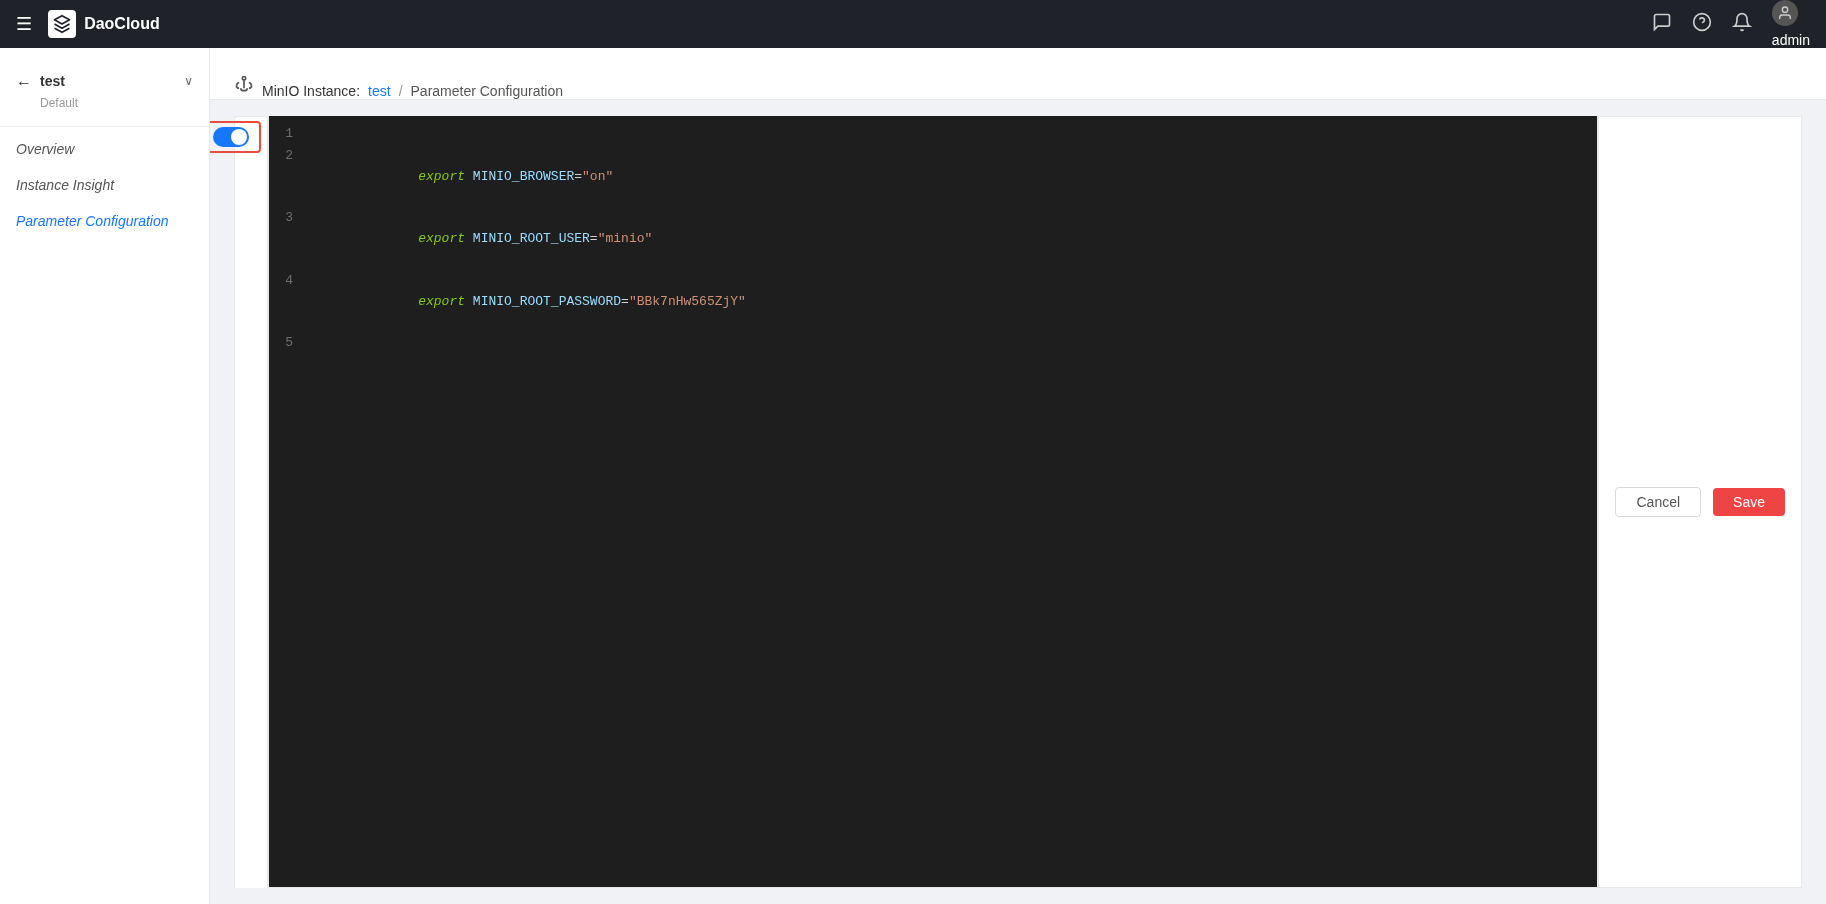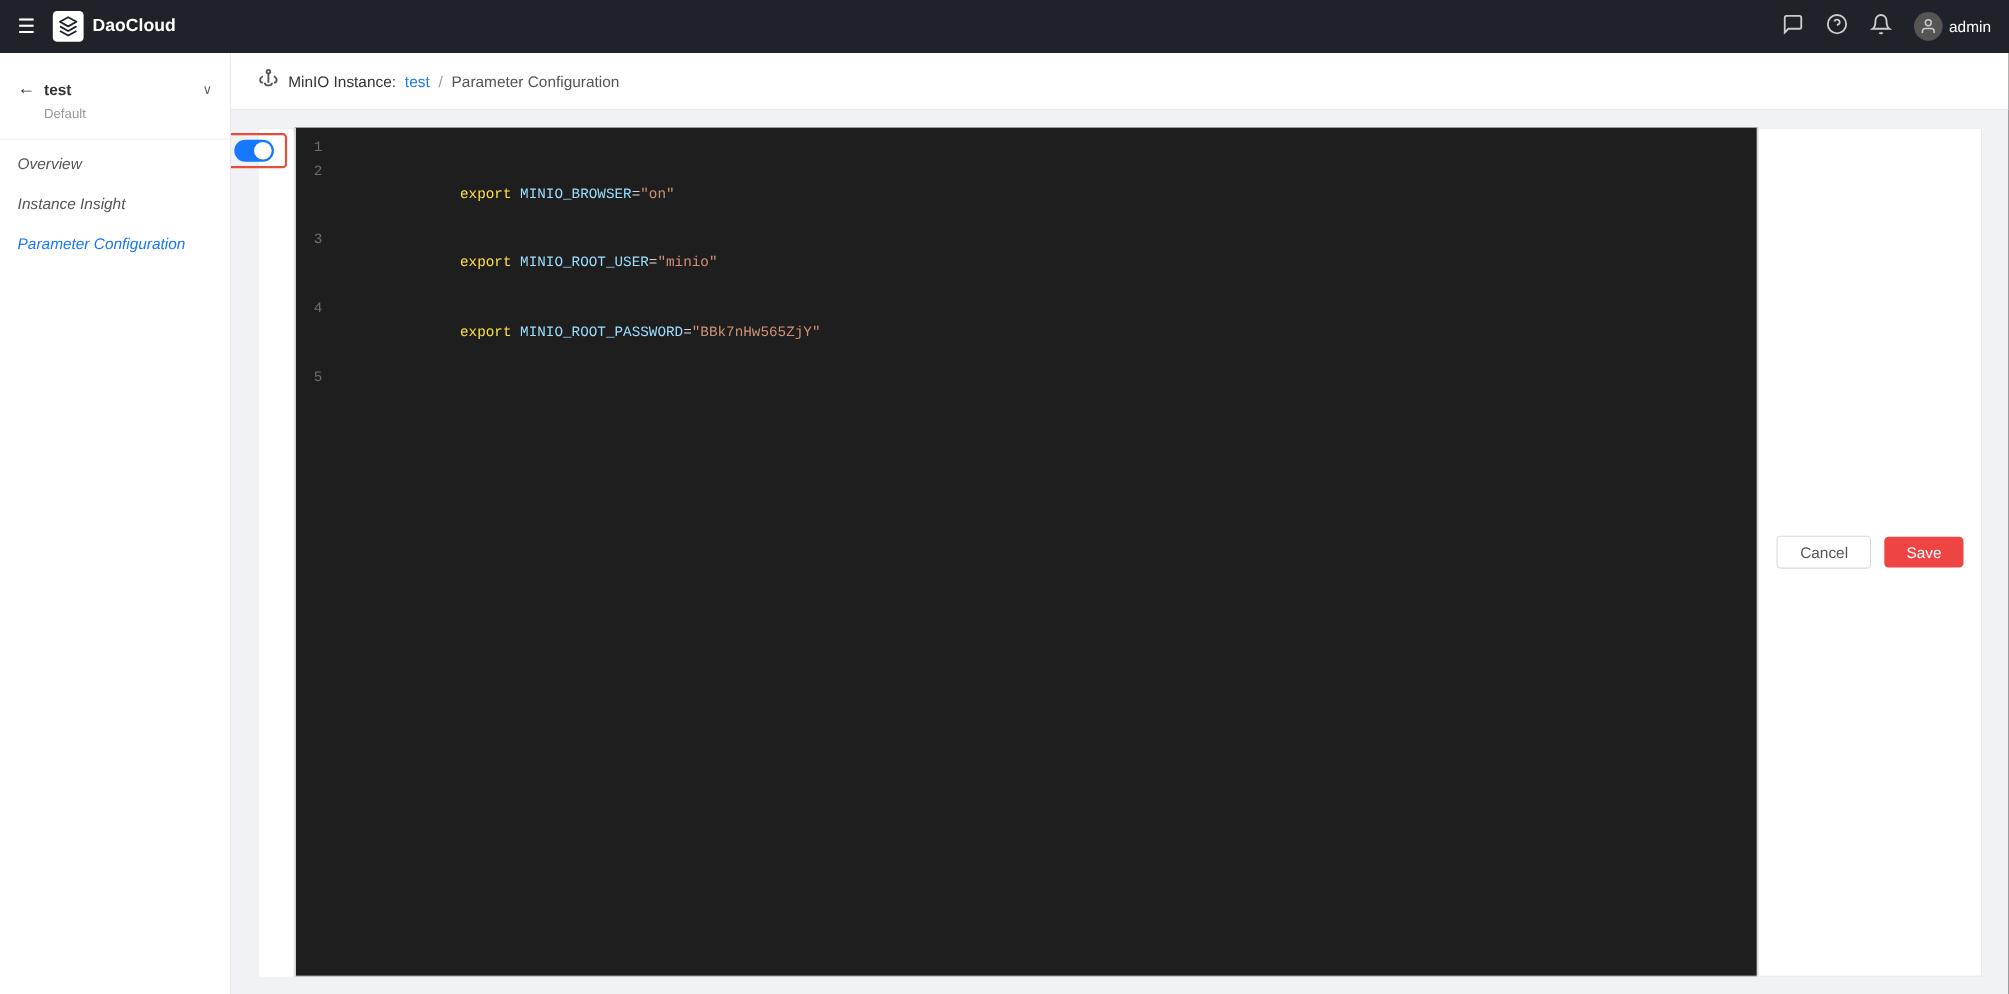--- a/index.html
+++ b/index.html
@@ -17,21 +17,21 @@
       top: 0; left: 0; right: 0;
       z-index: 100;
     }
     .topnav-left { display: flex; align-items: center; gap: 16px; }
     .topnav-right { display: flex; align-items: center; gap: 20px; }
     .hamburger { color: #fff; cursor: pointer; font-size: 18px; }
     .logo { display: flex; align-items: center; gap: 8px; color: #fff; font-size: 16px; font-weight: 600; justify-content: space-between; }
     .logo-icon { width: 28px; height: 28px; background: #fff; border-radius: 4px; display: flex; align-items: center; justify-content: center; }
     .logo-icon svg { width: 20px; height: 20px; }
     .nav-icon { color: #ccc; font-size: 18px; cursor: pointer; }
-    .admin-user { display: flex; align-items: center; gap: 6px; color: #fff; cursor: pointer; font-size: 14px; }
+    .admin-user { display: flex; gap: 6px; color: #fff; cursor: pointer; font-size: 14px; flex-direction: column; }
     .avatar-circle { width: 26px; height: 26px; border-radius: 50%; background: #555; display: flex; align-items: center; justify-content: center; color: #fff; font-size: 14px; }
 
     
     .layout { display: flex; margin-top: 48px; height: calc(904px - 48px); }
 
     
     .sidebar {
       width: 210px;
       background: #fff;
       border-right: 1px solid #e8e8e8;
@@ -78,21 +78,21 @@
       overflow: hidden;
     }
 
     
     .breadcrumb-bar {
       background: #fff;
       border-bottom: 1px solid #e8e8e8;
       padding: 0 24px;
       height: 52px;
       display: flex;
-      align-items: center;
+      align-items: flex-end;
       gap: 8px;
     }
     .breadcrumb-icon { color: #555; font-size: 18px; }
     .breadcrumb-label { font-size: 14px; color: #333; font-weight: 500; }
     .breadcrumb-link { font-size: 14px; color: #1677ff; cursor: pointer; }
     .breadcrumb-sep { color: #999; font-size: 14px; }
     .breadcrumb-current { font-size: 14px; color: #555; }
 
     
     .content-area {
@@ -167,21 +167,21 @@
     .line-number {
       width: 40px;
       text-align: right;
       padding-right: 16px;
       color: #6e6e6e;
       user-select: none;
       flex-shrink: 0;
       padding-left: 8px;
     }
     .line-content { flex: 1; white-space: pre; }
-    .kw-export { color: #fde047; }
+    .kw-export { color: #84cc16; font-style: italic; }
     .kw-varname { color: #9cdcfe; }
     .kw-equals { color: #d4d4d4; }
     .kw-string { color: #ce9178; }
 
     
     .footer-bar {
       background: #fff;
       border: 1px solid #e8e8e8;
       border-top: 1px solid #e8e8e8;
       padding: 0 16px;

